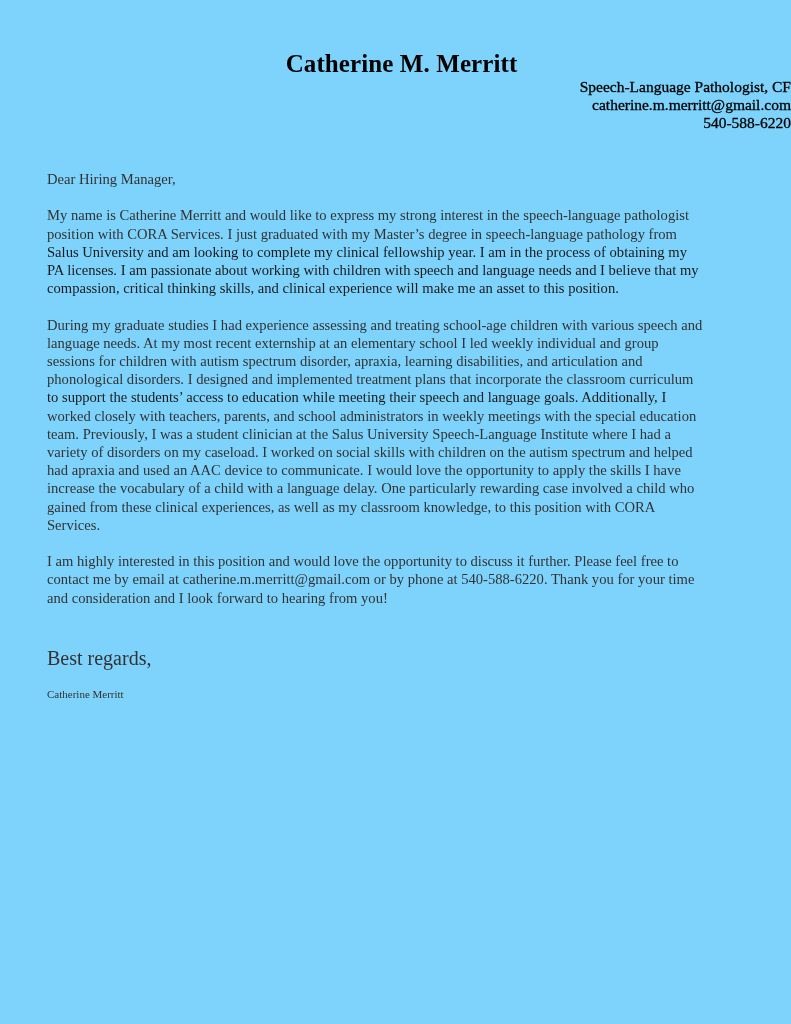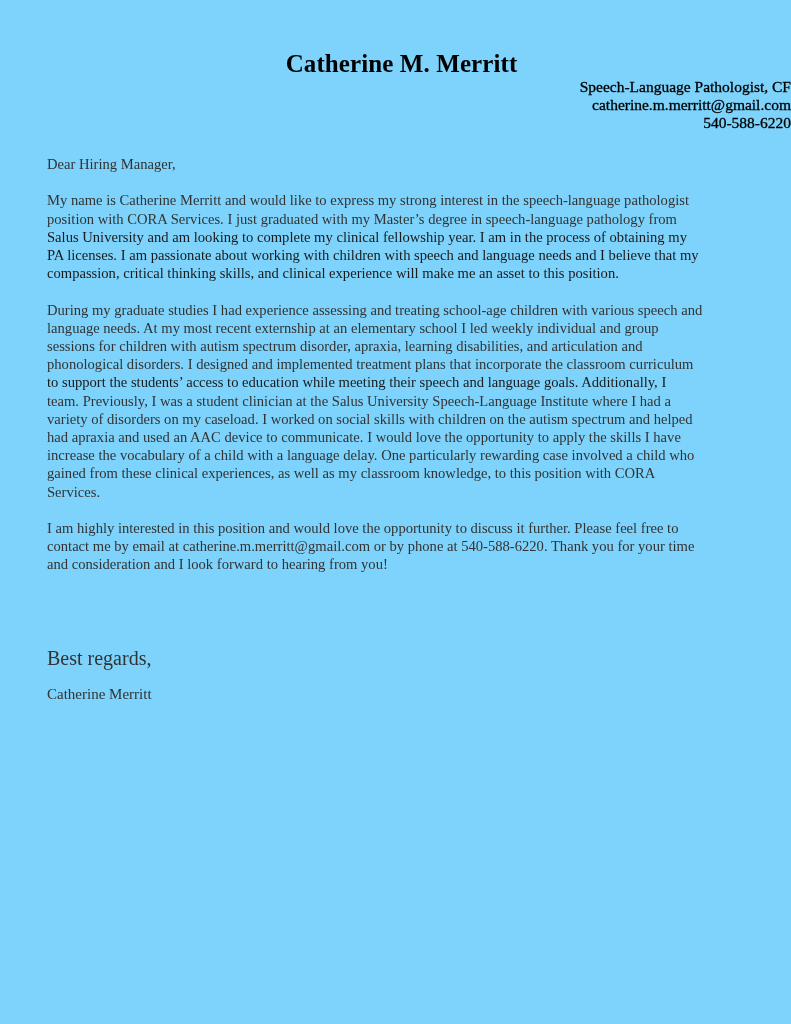--- a/index.html
+++ b/index.html
@@ -39,21 +39,21 @@
     .header .sub {
       font-size: 15.5px;
       line-height: 18px;
       margin-left: 12px;
       text-align: right;
       -webkit-text-stroke: 0.3px #000;
     }
     .body-text {
       position: absolute;
       left: 47px;
-      top: 155px;
+      top: 170px;
       width: 720px;
       font-size: 14.6px;
       line-height: 18.2px;
       color: #333333;
     }
     .line {
       display: block;
       white-space: nowrap;
     }
     .para {
@@ -67,21 +67,21 @@
       left: 47px;
       top: 649px;
       font-size: 20px;
       line-height: 18.2px;
       color: #333333;
     }
     .signature {
       position: absolute;
       left: 47px;
       top: 685px;
-      font-size: 15px;
+      font-size: 11px;
       line-height: 18.2px;
       color: #333333;
     }
   </style>
 </head>
 <body>
 
 <div class="page">
 
   <div class="header">
@@ -103,20 +103,21 @@
       <span class="line dark">PA licenses. I am passionate about working with children with speech and language needs and I believe that my</span>
       <span class="line dark">compassion, critical thinking skills, and clinical experience will make me an asset to this position.</span>
     </div>
 
     <div class="para">
       <span class="line">During my graduate studies I had experience assessing and treating school-age children with various speech and</span>
       <span class="line">language needs. At my most recent externship at an elementary school I led weekly individual and group</span>
       <span class="line">sessions for children with autism spectrum disorder, apraxia, learning disabilities, and articulation and</span>
       <span class="line">phonological disorders. I designed and implemented treatment plans that incorporate the classroom curriculum</span>
       <span class="line dark">to support the students’ access to education while meeting their speech and language goals. Additionally, I</span>
+      <span class="line">worked closely with teachers, parents, and school administrators in weekly meetings with the special education</span>
       <span class="line">team. Previously, I was a student clinician at the Salus University Speech-Language Institute where I had a</span>
       <span class="line">variety of disorders on my caseload. I worked on social skills with children on the autism spectrum and helped</span>
       <span class="line">had apraxia and used an AAC device to communicate. I would love the opportunity to apply the skills I have</span>
       <span class="line">increase the vocabulary of a child with a language delay. One particularly rewarding case involved a child who</span>
       <span class="line">gained from these clinical experiences, as well as my classroom knowledge, to this position with CORA</span>
       <span class="line">Services.</span>
     </div>
 
     <div class="para">
       <span class="line">I am highly interested in this position and would love the opportunity to discuss it further. Please feel free to</span>

